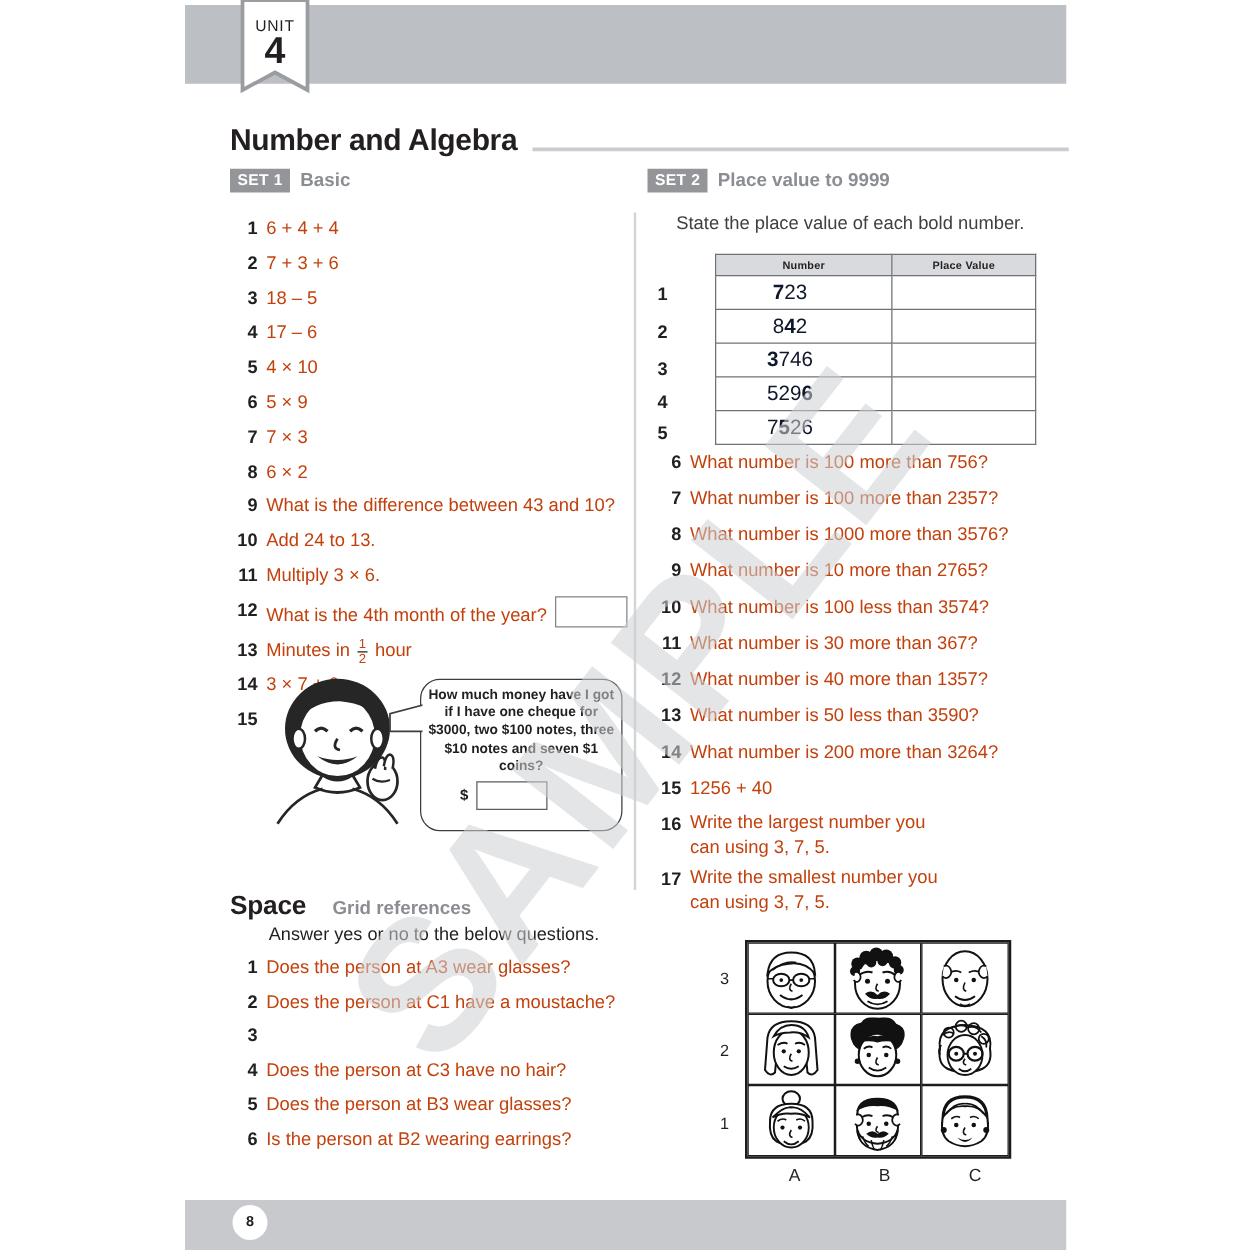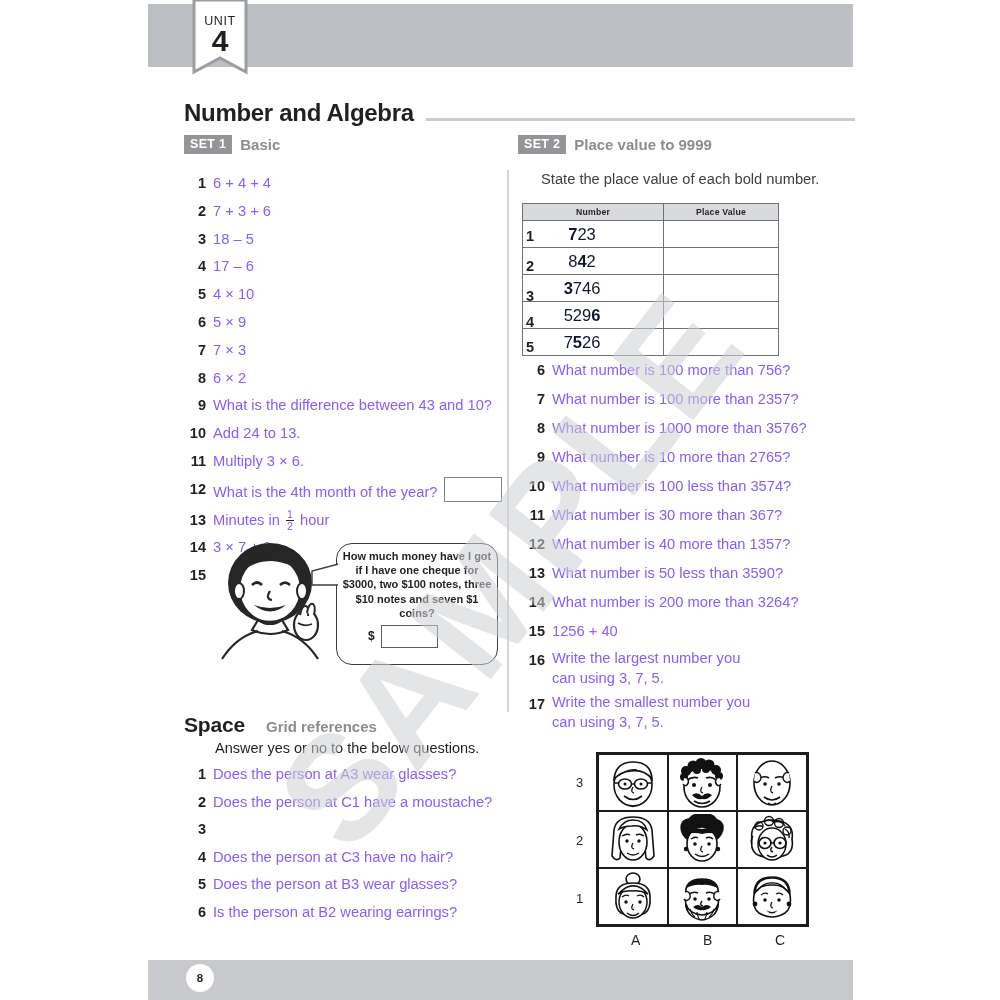--- a/index.html
+++ b/index.html
@@ -65,21 +65,21 @@
 
   
   .qlist{position:absolute;}
   .qrow{display:flex;align-items:flex-start;margin-bottom:2px;}
   .qnum{
     flex:0 0 auto;width:22px;text-align:right;
     font-size:14.5px;font-weight:bold;color:#231f20;
     padding-right:7px;line-height:25.5px;
   }
   .qtext{
-    font-size:14.7px;color:#8b5cf6;line-height:25.5px;white-space:nowrap;
+    font-size:14.7px;color:#c2410c;line-height:25.5px;white-space:nowrap;
   }
   .qtext.wrap{white-space:normal;line-height:20px;}
 
   #set1-list{left:184px;top:171px;}
   #set1-list .qrow{margin-bottom:2.3px;}
 
   #set2-list{left:521px;top:358px;}
   #set2-list .qrow{margin-bottom:3.5px;}
   #set2-list .qnum{width:24px;}
 
@@ -113,21 +113,21 @@
   .bubble-dollar{
     position:absolute;left:150px;top:88px;font-size:12px;font-weight:bold;
   }
   .bubble-ansbox{
     position:absolute;left:163px;top:84px;width:57px;height:23px;
     border:1.3px solid #5a5d61;background:#fff;box-sizing:border-box;
   }
 
   
   .pv-table{
-    position:absolute;left:522px;top:203px;width:254px;
+    position:absolute;left:572px;top:203px;width:254px;
   }
   table.pv{
     border-collapse:collapse;width:254px;table-layout:fixed;
     border:1px solid #6e7277;
   }
   table.pv th{
     background:#d8dade;border:1px solid #6e7277;
     font-size:8.7px;font-weight:bold;color:#231f20;
     height:16px;padding:0;text-align:center;letter-spacing:.2px;
   }

